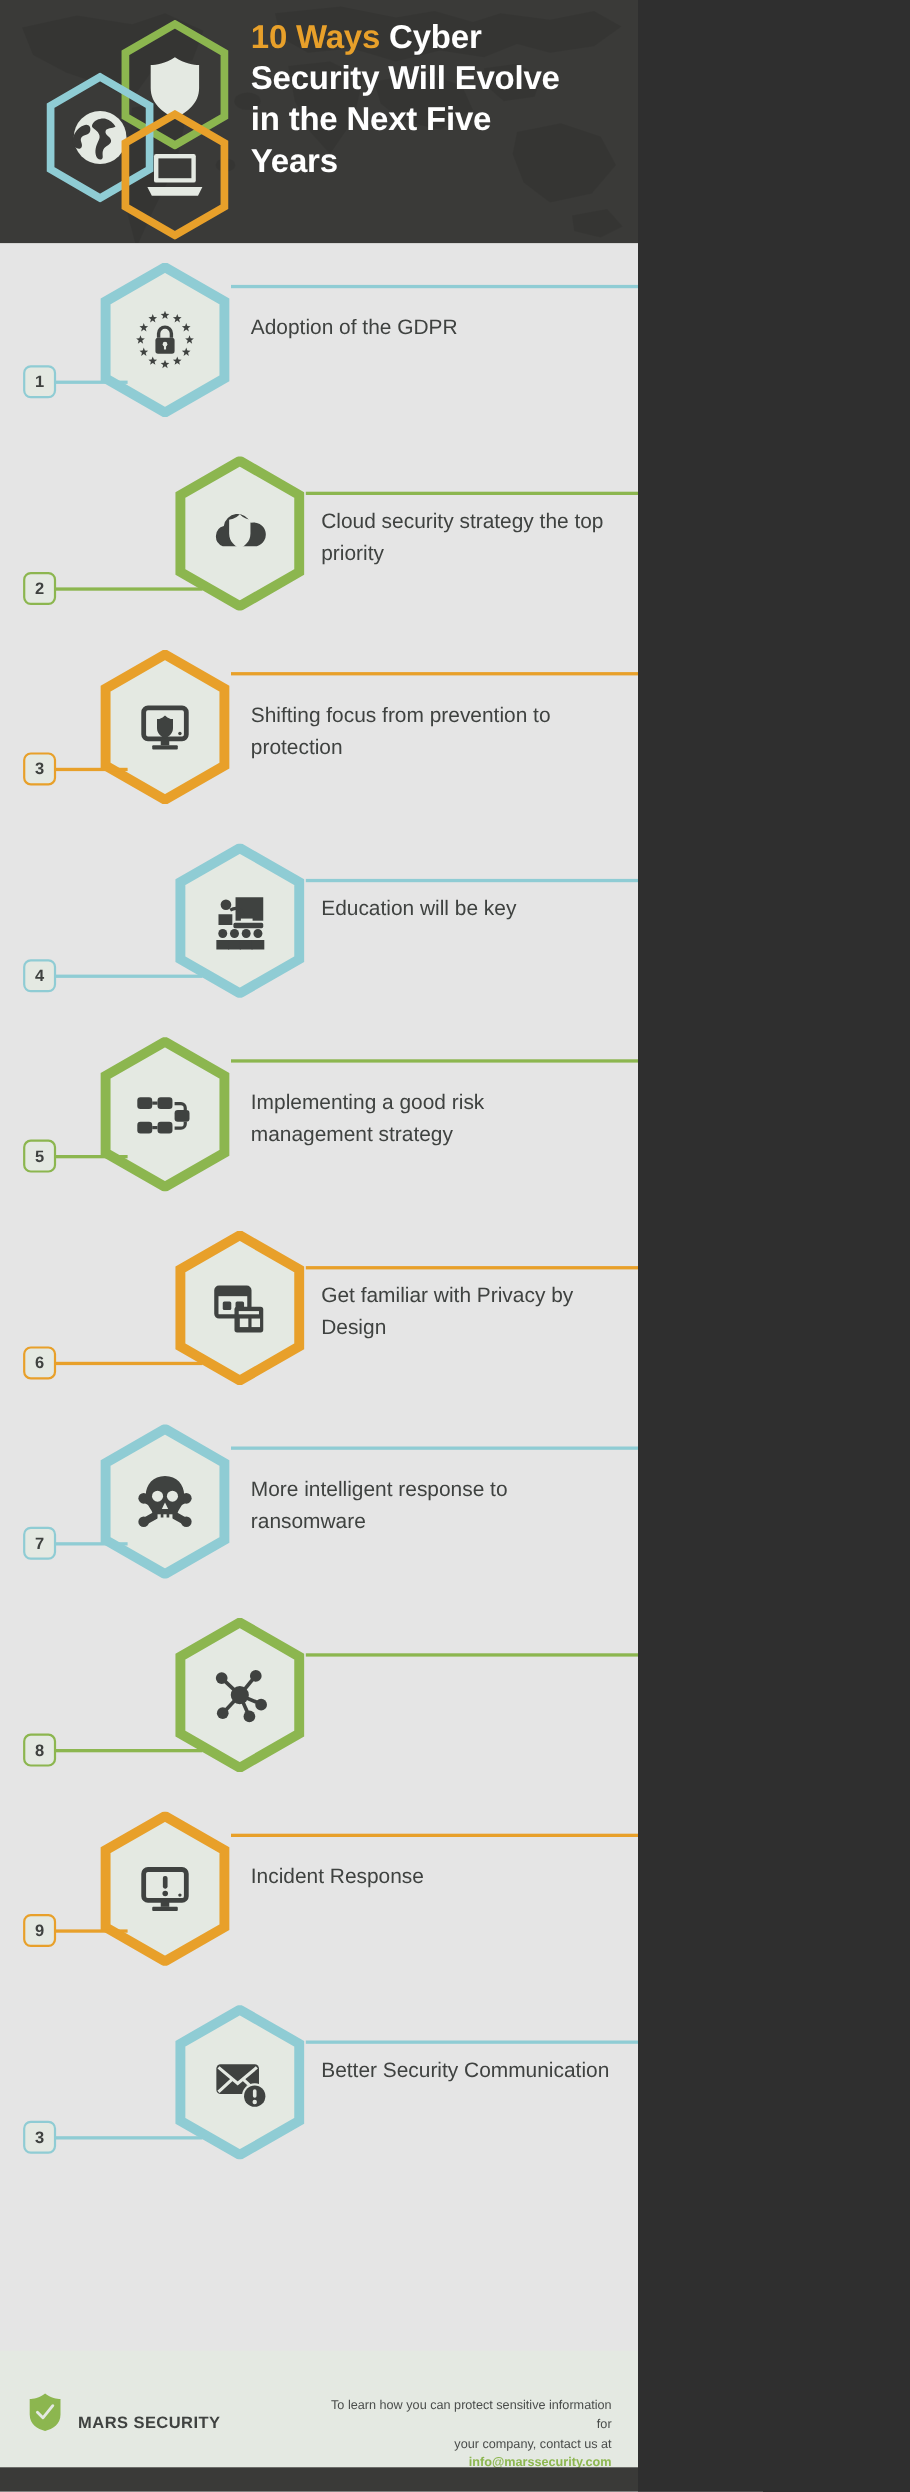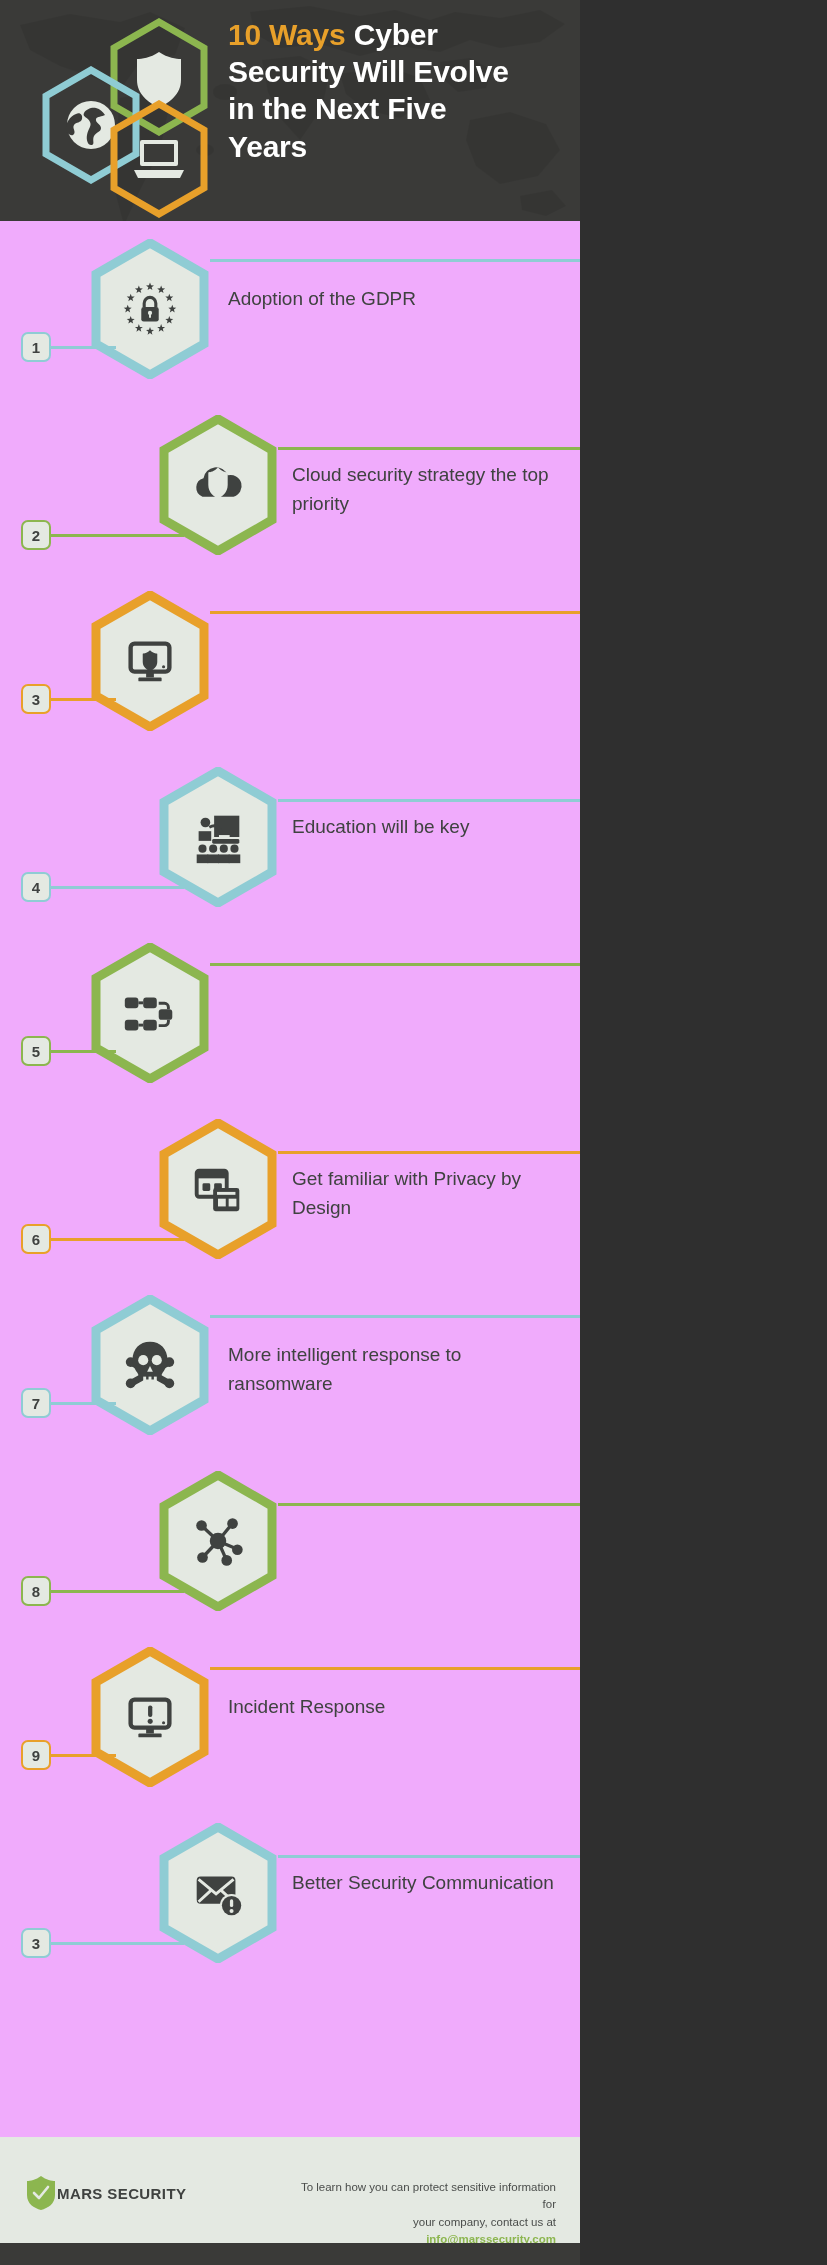--- a/index.html
+++ b/index.html
@@ -8,21 +8,21 @@
     width:827px;
     height:2265px;
     position:relative;
     overflow:hidden;
   }
   .poster{
     position:absolute;
     left:0; top:0;
     width:580px;
     height:2265px;
-    background:#f0abfc;
+    background:#e5e5e5;
     overflow:hidden;
   }
   .side-filler{
     position:absolute;
     left:580px; top:0;
     width:247px; height:2265px;
     background:#2f2f2f;
   }
 
   
@@ -134,22 +134,22 @@
   .footer-bar{
     position:absolute;
     left:0; bottom:0;
     width:580px; height:22px;
     background:#3a3a38;
   }
   .brand{
     position:absolute;
     left:26px; top:38px;
     display:flex;
-    align-items:center;
-    gap:1px;
+    align-items:flex-end;
+    gap:15px;
   }
   .brand-name{
     color:#3f4240;
     font-size:15px;
     font-weight:bold;
     letter-spacing:.4px;
   }
   .contact{
     position:absolute;
     right:24px; top:42px;
@@ -272,20 +272,21 @@
           <div style="position:absolute;left:0;top:0;width:120px;height:140px;display:flex;align-items:center;justify-content:center;">
             <svg width="62" height="62" viewBox="0 0 64 64">
               <rect x="12" y="14" width="40" height="29" rx="4" fill="none" stroke="#3f4240" stroke-width="4.5"></rect>
               <circle cx="46" cy="38" r="1.6" fill="#3f4240"></circle>
               <path d="M32 21 c3 3 6 3.5 7.5 3.5 v8.5 c0 5.5 -4.5 8 -7.5 9.5 c-3 -1.5 -7.5 -4 -7.5 -9.5 V24.5 c1.5 0 4.5 -0.5 7.5 -3.5 Z" fill="#3f4240"></path>
               <rect x="28" y="43" width="8" height="6" fill="#3f4240"></rect>
               <rect x="20" y="49" width="24" height="4" rx="1" fill="#3f4240"></rect>
             </svg>
           </div>
         </div>
+        <div class="label">Shifting focus from prevention to protection</div>
       </div>
       <div class="row right" style="top: 546px; z-index: 27;">
         <div class="rail" style="background: rgb(143, 204, 212);"></div>
         <div class="conn" style="background: rgb(143, 204, 212);"></div>
         <div class="num" style="border-color: rgb(143, 204, 212);">4</div>
         <div class="hexwrap">
           <svg width="120" height="140" viewBox="0 0 120 140" style="position:absolute;left:0;top:0;">
             <polygon points="60,4 114,35 114,105 60,136 6,105 6,35" fill="#e4e9e2" stroke="#8fccd4" stroke-width="9"></polygon>
           </svg>
           <div style="position:absolute;left:0;top:0;width:120px;height:140px;display:flex;align-items:center;justify-content:center;">
@@ -326,20 +327,21 @@
               <rect x="6" y="39" width="14" height="11" rx="3" fill="#3f4240"></rect>
               <rect x="25" y="39" width="14" height="11" rx="3" fill="#3f4240"></rect>
               <rect x="41" y="28" width="14" height="11" rx="3" fill="#3f4240"></rect>
               <rect x="20" y="20" width="5" height="3" fill="#3f4240"></rect>
               <rect x="20" y="43" width="5" height="3" fill="#3f4240"></rect>
               <path d="M41 22 h6 a4 4 0 0 1 4 4 v2" fill="none" stroke="#3f4240" stroke-width="3"></path>
               <path d="M51 39 v2 a4 4 0 0 1 -4 4 h-6" fill="none" stroke="#3f4240" stroke-width="3"></path>
             </svg>
           </div>
         </div>
+        <div class="label">Implementing a good risk management strategy</div>
       </div>
       <div class="row right" style="top: 898px; z-index: 25;">
         <div class="rail" style="background: rgb(232, 160, 42);"></div>
         <div class="conn" style="background: rgb(232, 160, 42);"></div>
         <div class="num" style="border-color: rgb(232, 160, 42);">6</div>
         <div class="hexwrap">
           <svg width="120" height="140" viewBox="0 0 120 140" style="position:absolute;left:0;top:0;">
             <polygon points="60,4 114,35 114,105 60,136 6,105 6,35" fill="#e4e9e2" stroke="#e8a02a" stroke-width="9"></polygon>
           </svg>
           <div style="position:absolute;left:0;top:0;width:120px;height:140px;display:flex;align-items:center;justify-content:center;">

